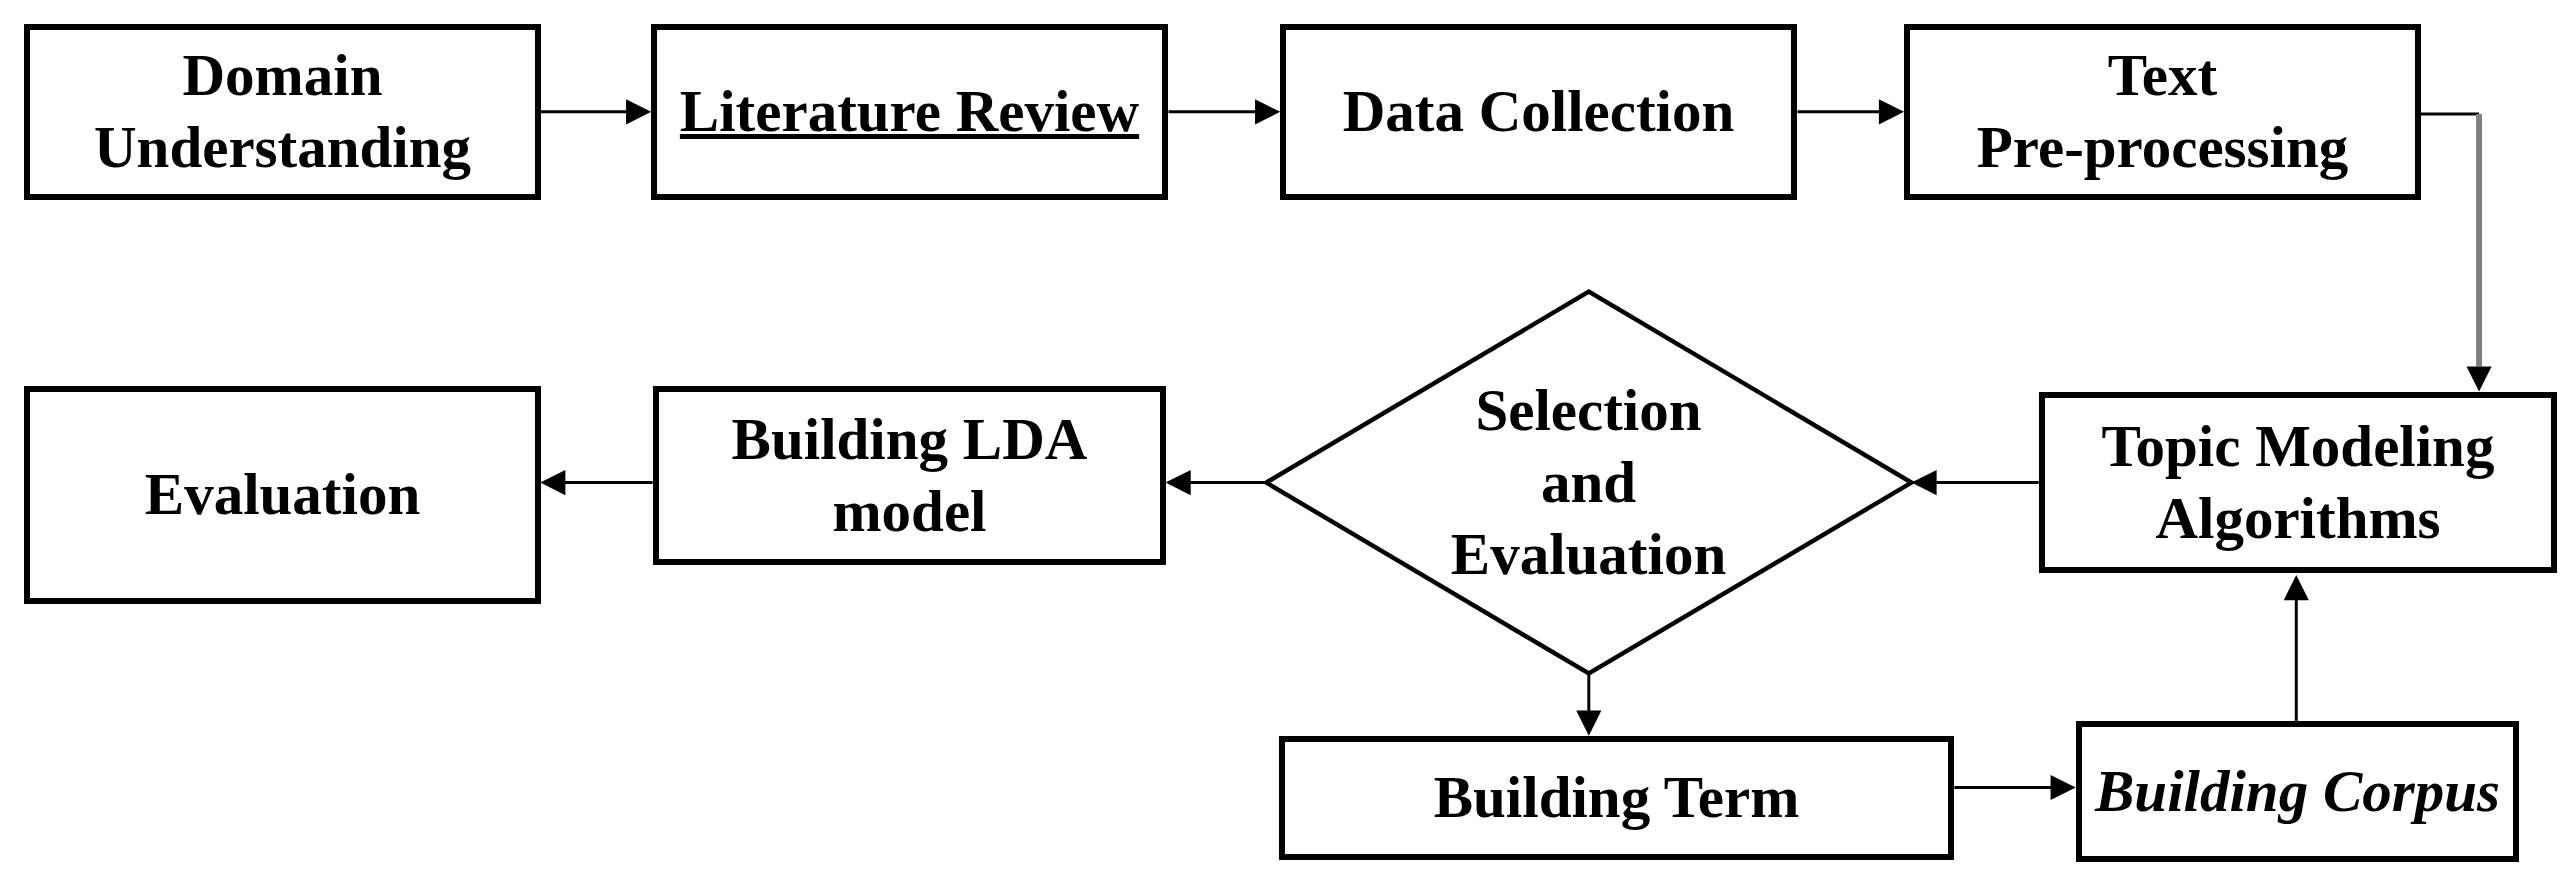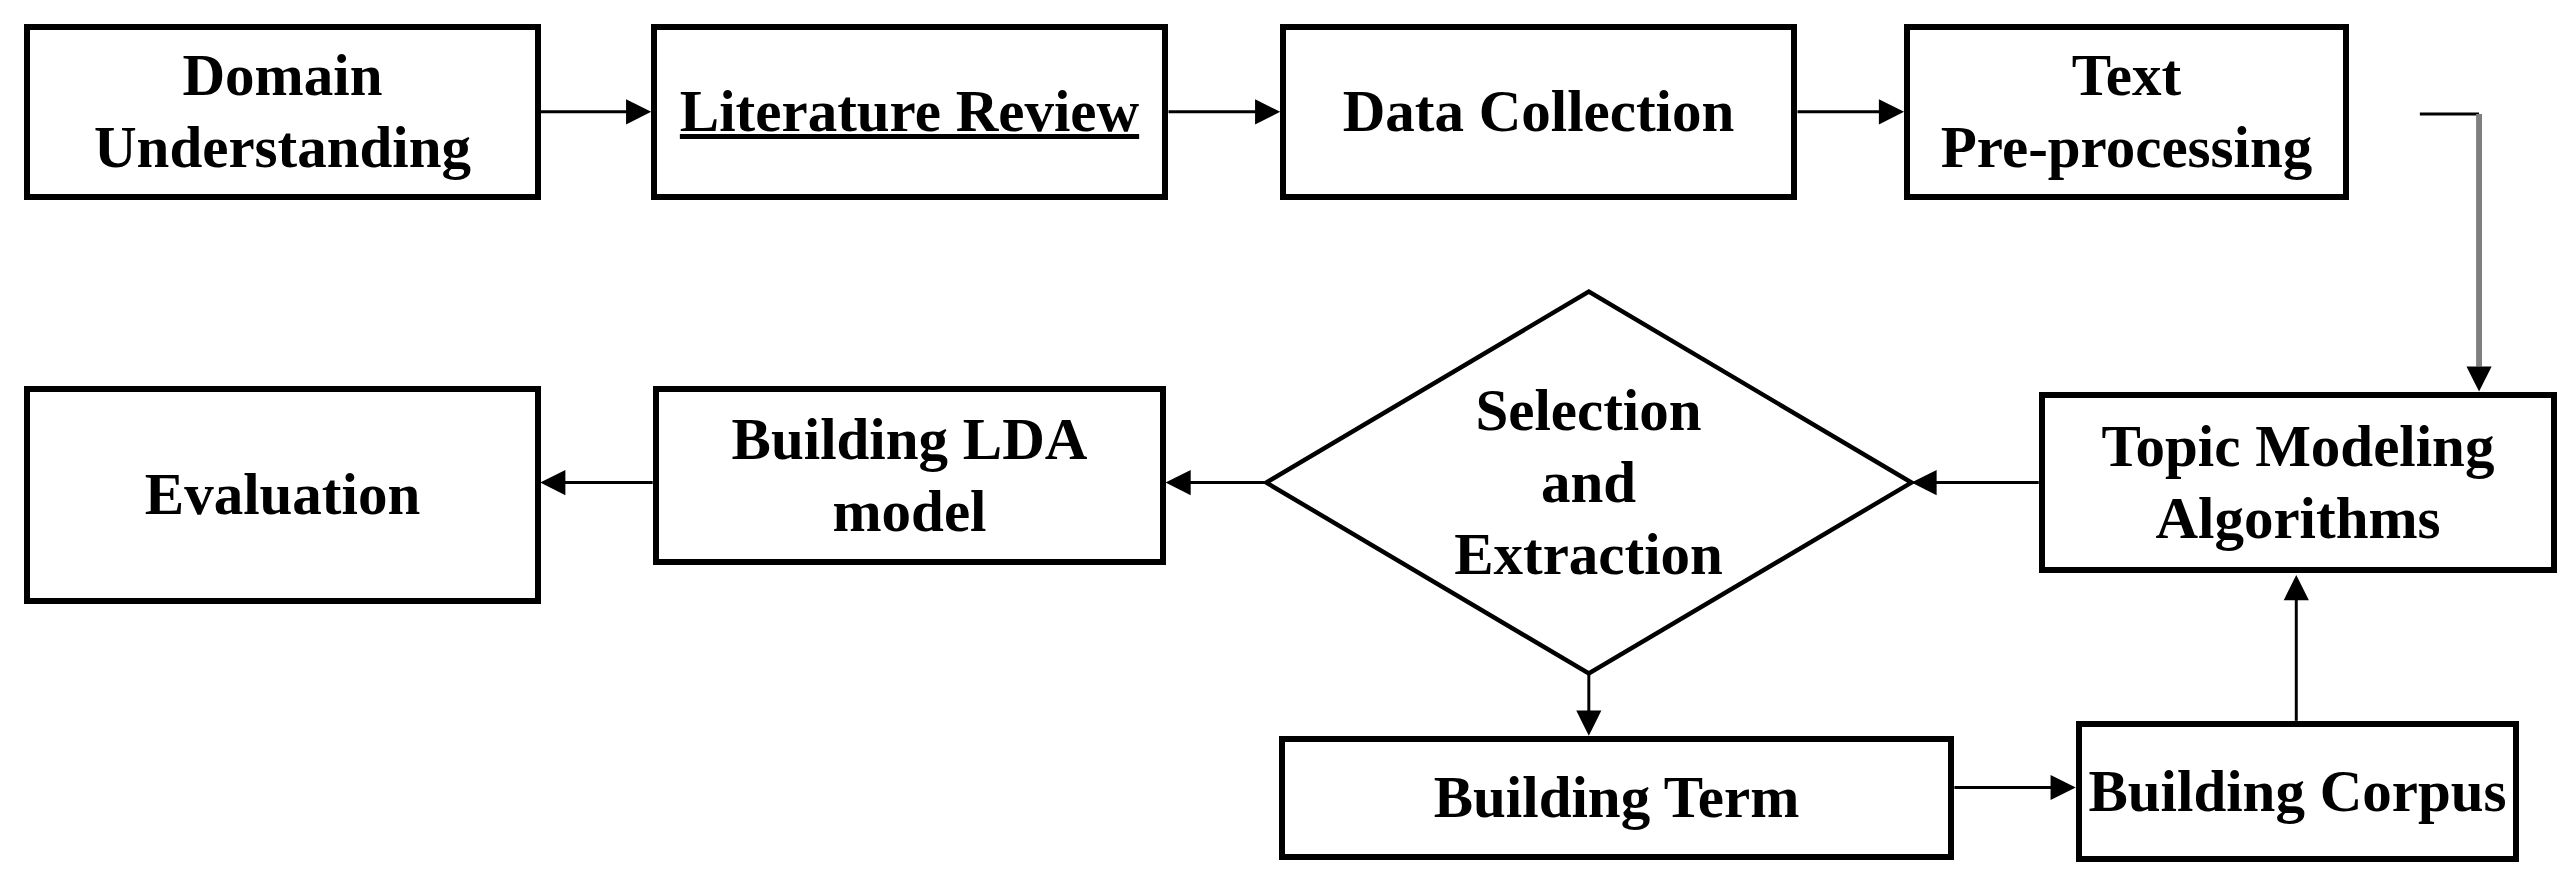--- a/index.html
+++ b/index.html
@@ -42,26 +42,26 @@
     font-weight:bold;
     font-size:59px;line-height:1.22;
     color:var(--line);
     white-space:pre-line;
     background:transparent;
   }
   
   #n-domain     {left:24px;  top:24px;  width:517px; height:176px;}
   #n-literature {left:651px; top:24px;  width:517px; height:176px;text-decoration:underline;}
   #n-datacol    {left:1280px;top:24px;  width:517px; height:176px;}
-  #n-textpre    {left:1904px;top:24px;  width:445px; height:176px;}
+  #n-textpre    {left:1904px;top:24px;  width:517px; height:176px;}
   #n-evaluation {left:24px;  top:386px; width:517px; height:218px;}
   #n-lda        {left:653px; top:386px; width:513px; height:179px;font-family:Liberation Serif, serif;}
   #n-topic      {left:2039px;top:392px; width:518px; height:181px;}
   #n-term       {left:1279px;top:736px; width:675px; height:124px;}
-  #n-corpus     {left:2076px;top:721px; width:443px; height:141px;}
+  #n-corpus     {left:2076px;top:721px; width:443px; height:141px;font-style:italic;}
   #n-diamond-label{left:1266px;top:292px;width:645px;height:382px;}
 </style>
 </head>
 <body>
 
 <div class="canvas">
 
   <svg class="connectors" width="2576" height="883" viewBox="0 0 3481 1193">
 
     <g>
@@ -142,17 +142,17 @@
   <div class="node" id="n-term">
     <span>Building Term</span>
   </div>
   <div class="node" id="n-corpus">
     <span>Building Corpus</span>
   </div>
 
   <div class="diamond-label" id="n-diamond-label">
     <span>Selection
 and
-Extraction</span>
+Evaluation</span>
   </div>
 
 </div>
 
 
 </body></html>

